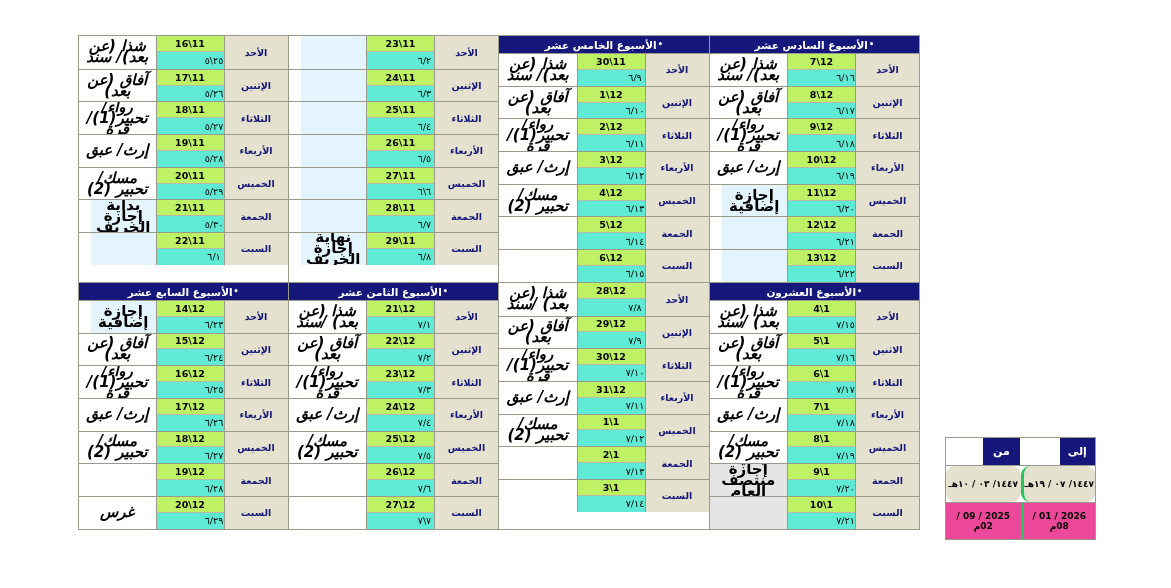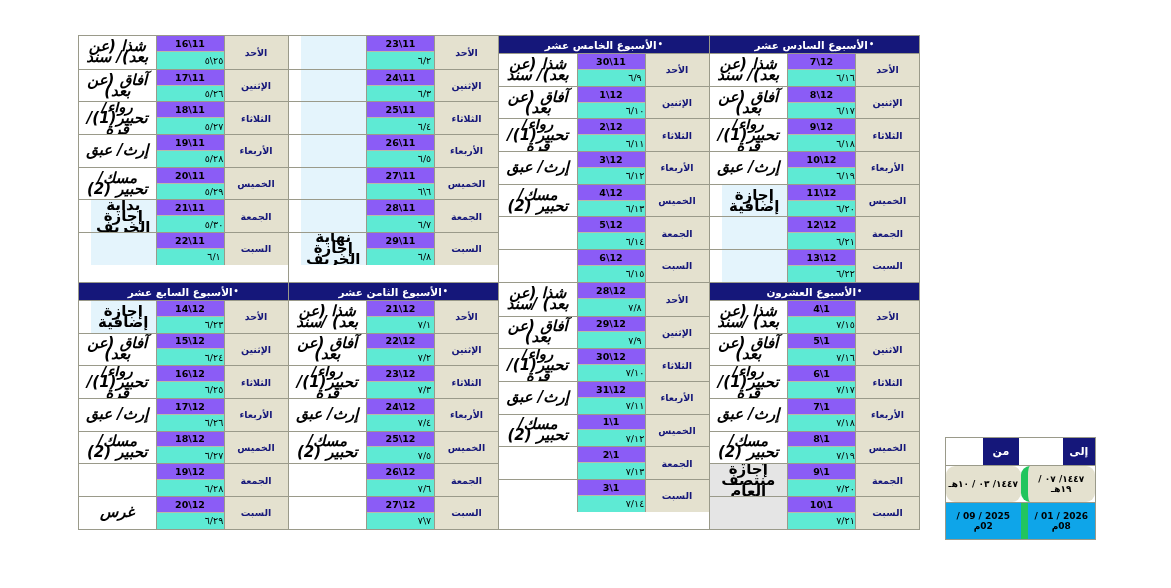--- a/index.html
+++ b/index.html
@@ -79,21 +79,21 @@
   .c-dates{
     width:68px;
     box-sizing:border-box;
     border-left:1px solid #9a9a8a;
     display:flex;
     flex-direction:column;
   }
   .d-greg{
     height:50%;
     box-sizing:border-box;
-    background:#8b5cf6;
+    background:#bef264;
     color:#000000;
     font-size:9.5px;
     font-weight:bold;
     display:flex;
     align-items:center;
     justify-content:center;
     border-bottom:1px solid #b9b9a9;
     direction:ltr;
   }
   .d-hijri{
@@ -136,38 +136,38 @@
     border:1px solid #9a9a8a;
     box-sizing:border-box;
     display:flex;
     flex-direction:column;
   }
   .range-row{display:flex;flex-direction:row;}
   .range-cell{
     width:50%;
     box-sizing:border-box;
     text-align:center;
-    border-left:7px solid #22c55e;
+    border-left:3px solid #22c55e;
     display:flex;
     align-items:center;
     justify-content:center;
   }
   .range-cell:last-child{border-left:none;}
   .range-row.head .range-cell{
     background:#15177a;color:#ffffff;
     font-size:11px;font-weight:bold;height:27px;
     border-left-color:#ffffff;
     margin-left:37px;
   }
   .range-row.hijri .range-cell{
     background:#e4e1cf;color:#000000;
     font-size:9px;font-weight:bold;height:36px;border-radius:9px;
   }
   .range-row.greg .range-cell{
-    background:#0ea5e9;color:#000000;
+    background:#ec4899;color:#000000;
     font-size:9px;font-weight:bold;height:36px;
   }
   .range-row.hijri,.range-row.greg{border-top:1px solid #9a9a8a;}
 </style>
 </head>
 <body>
 
 <div id="calendar">
   <div class="week-row">
       <div class="week-block">

